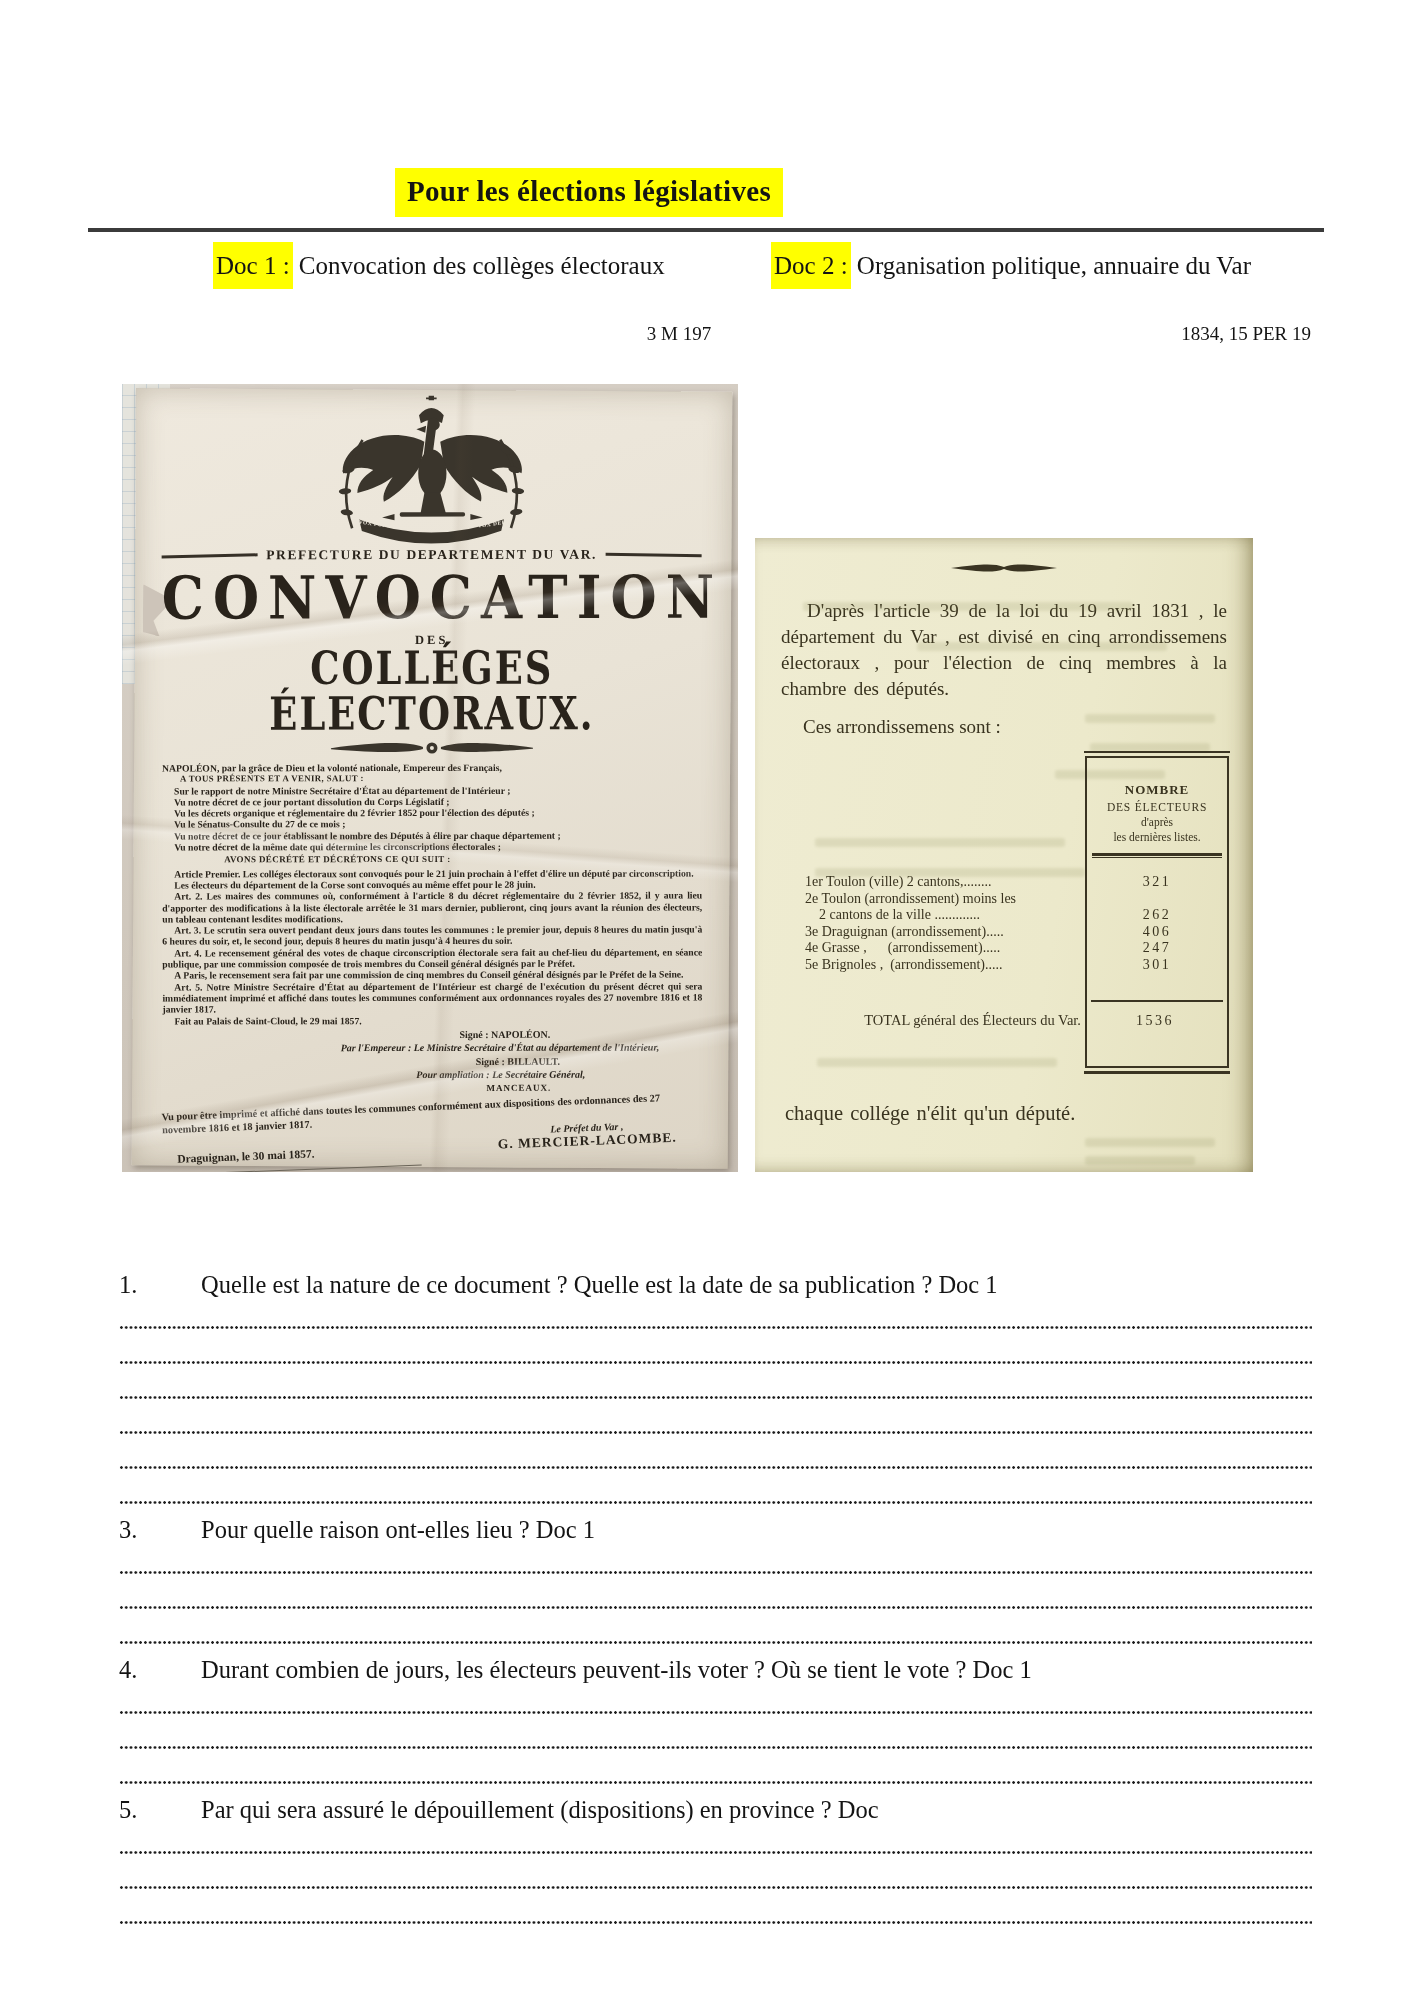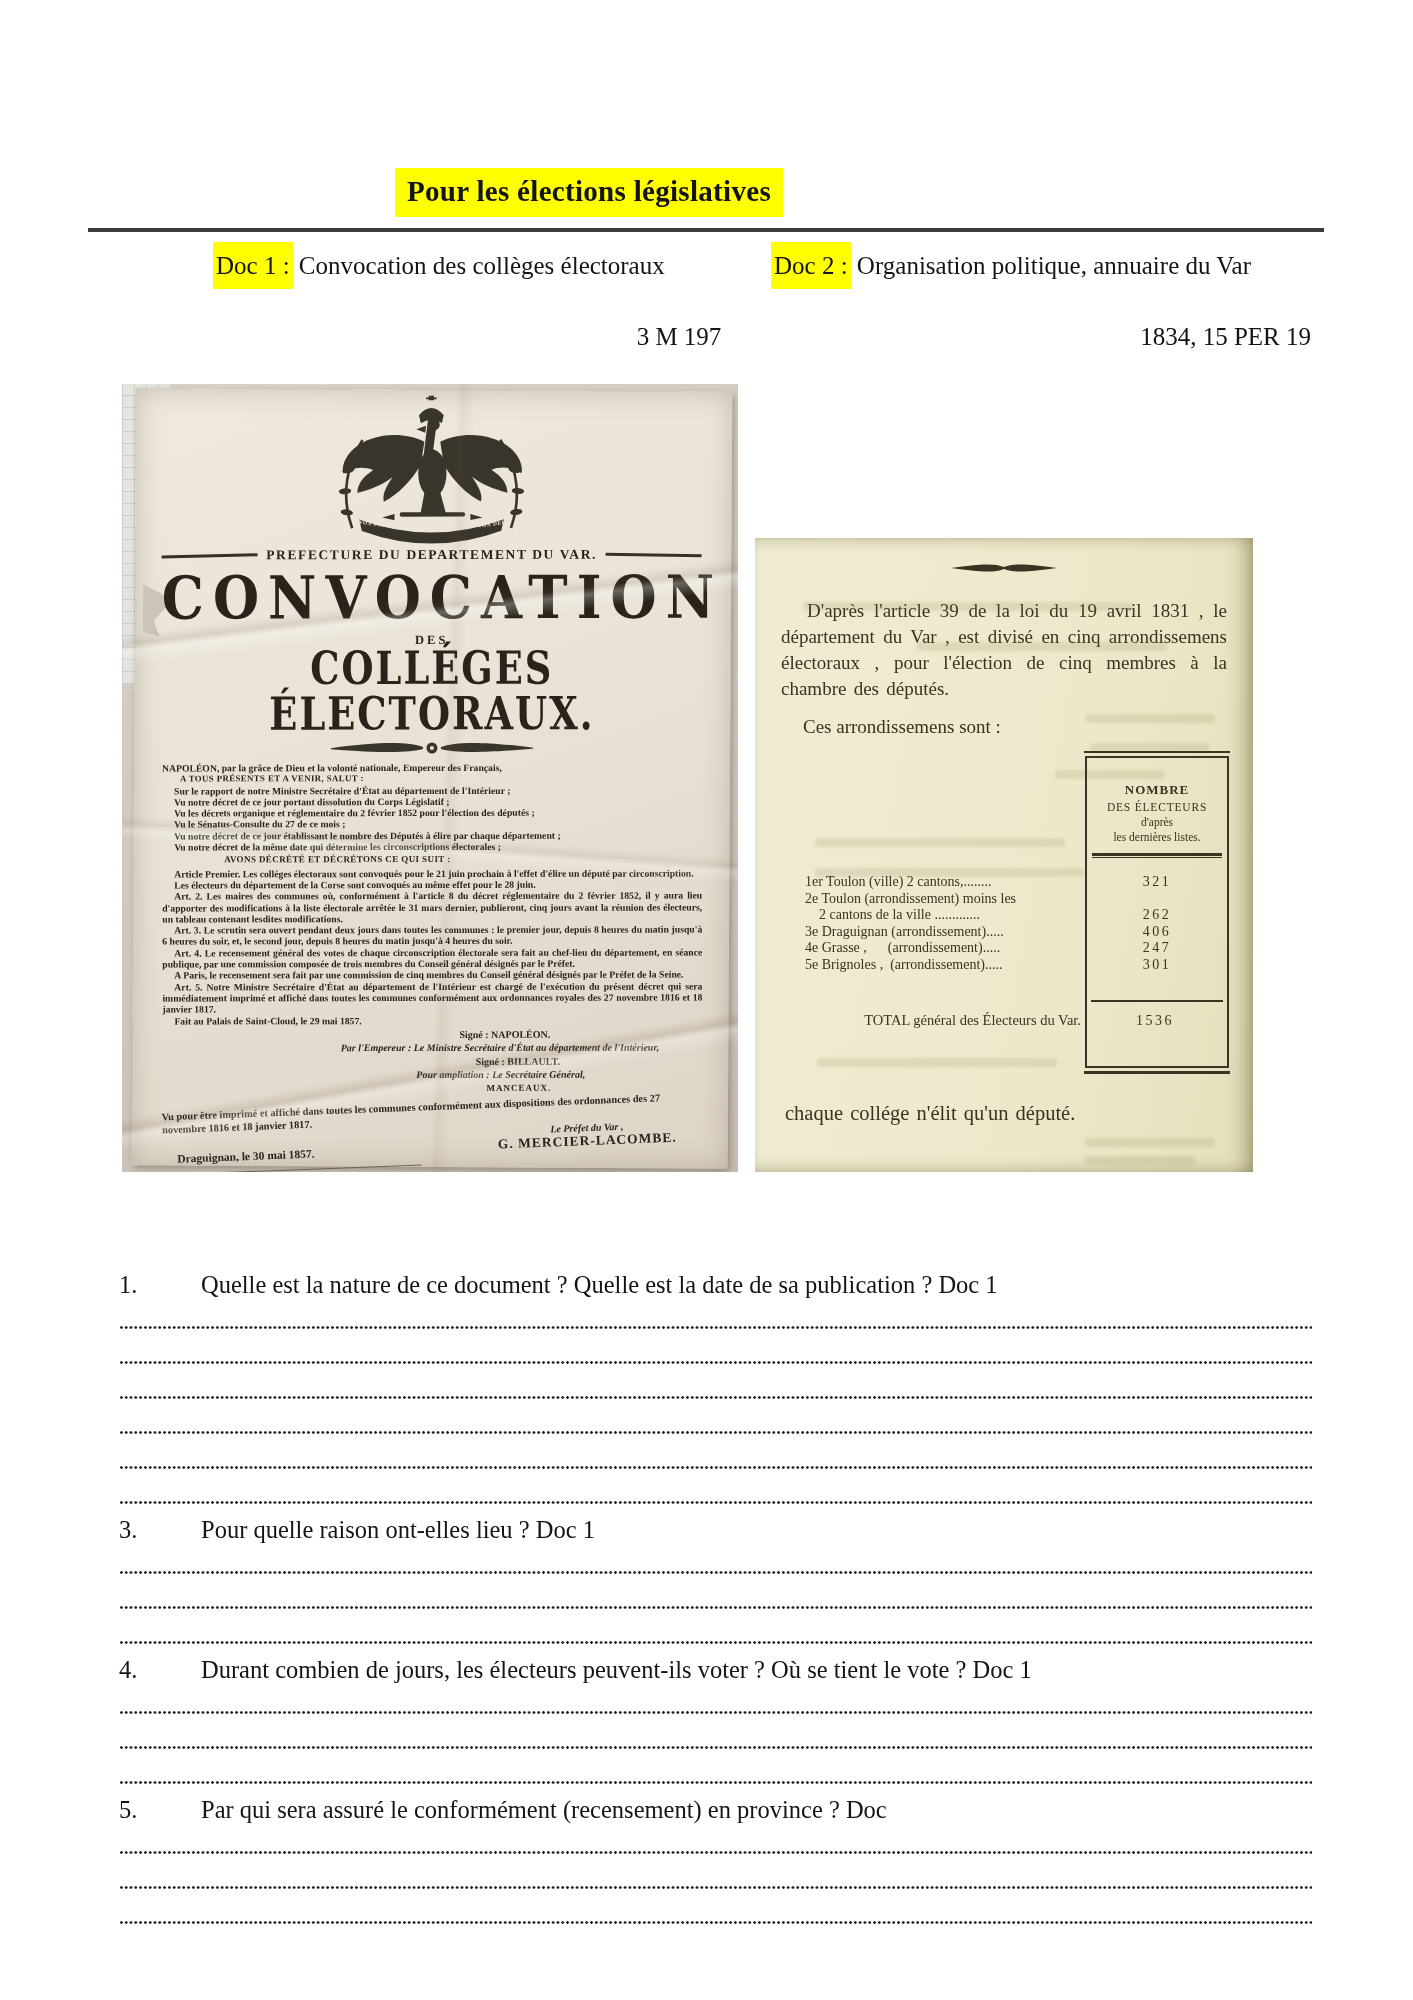--- a/index.html
+++ b/index.html
@@ -15,21 +15,21 @@
   .title-hl {
     display:inline-block; background:#ffff00; font-weight:bold;
     font-size:29px; padding:7px 12px 9px; letter-spacing:.3px;
   }
   .top-rule { top:228px; left:88px; width:1236px; height:4px; background:#3b3b3b; }
 
   .caption { top:252px; font-size:25px; white-space:nowrap; }
   .cap1 { left:213px; } .cap2 { left:771px; }
   .doc-tag { background:#ffff00; padding:10px 3px; }
 
-  .ref { top:323px; font-size:25px; }
+  .ref { top:323px; font-size:19px; }
   .ref1 { left:596px; width:166px; text-align:center; }
   .ref2 { left:1100px; width:211px; text-align:right; }
 
   
   .poster {
     left:122px; top:384px; width:616px; height:788px;
     background:linear-gradient(155deg,#d9d2c9 0%,#cfc7bc 55%,#c6bdb2 100%);
     overflow:hidden;
   }
   .graph-corner {
@@ -388,21 +388,21 @@
       <div class="dots"></div>
     </div>
   <div class="dot-row">
       <div class="dots"></div>
     </div>
   <div class="dot-row">
       <div class="dots"></div>
     </div>
 
   <div class="q-row">
-    <span class="q-num">5.</span><span class="q-text">Par qui sera assuré le conformément (recensement) en province ? Doc</span>
+    <span class="q-num">5.</span><span class="q-text">Par qui sera assuré le dépouillement (dispositions) en province ? Doc</span>
   </div>
   <div class="dot-row">
       <div class="dots"></div>
     </div>
   <div class="dot-row">
       <div class="dots"></div>
     </div>
   <div class="dot-row">
       <div class="dots"></div>
     </div>

